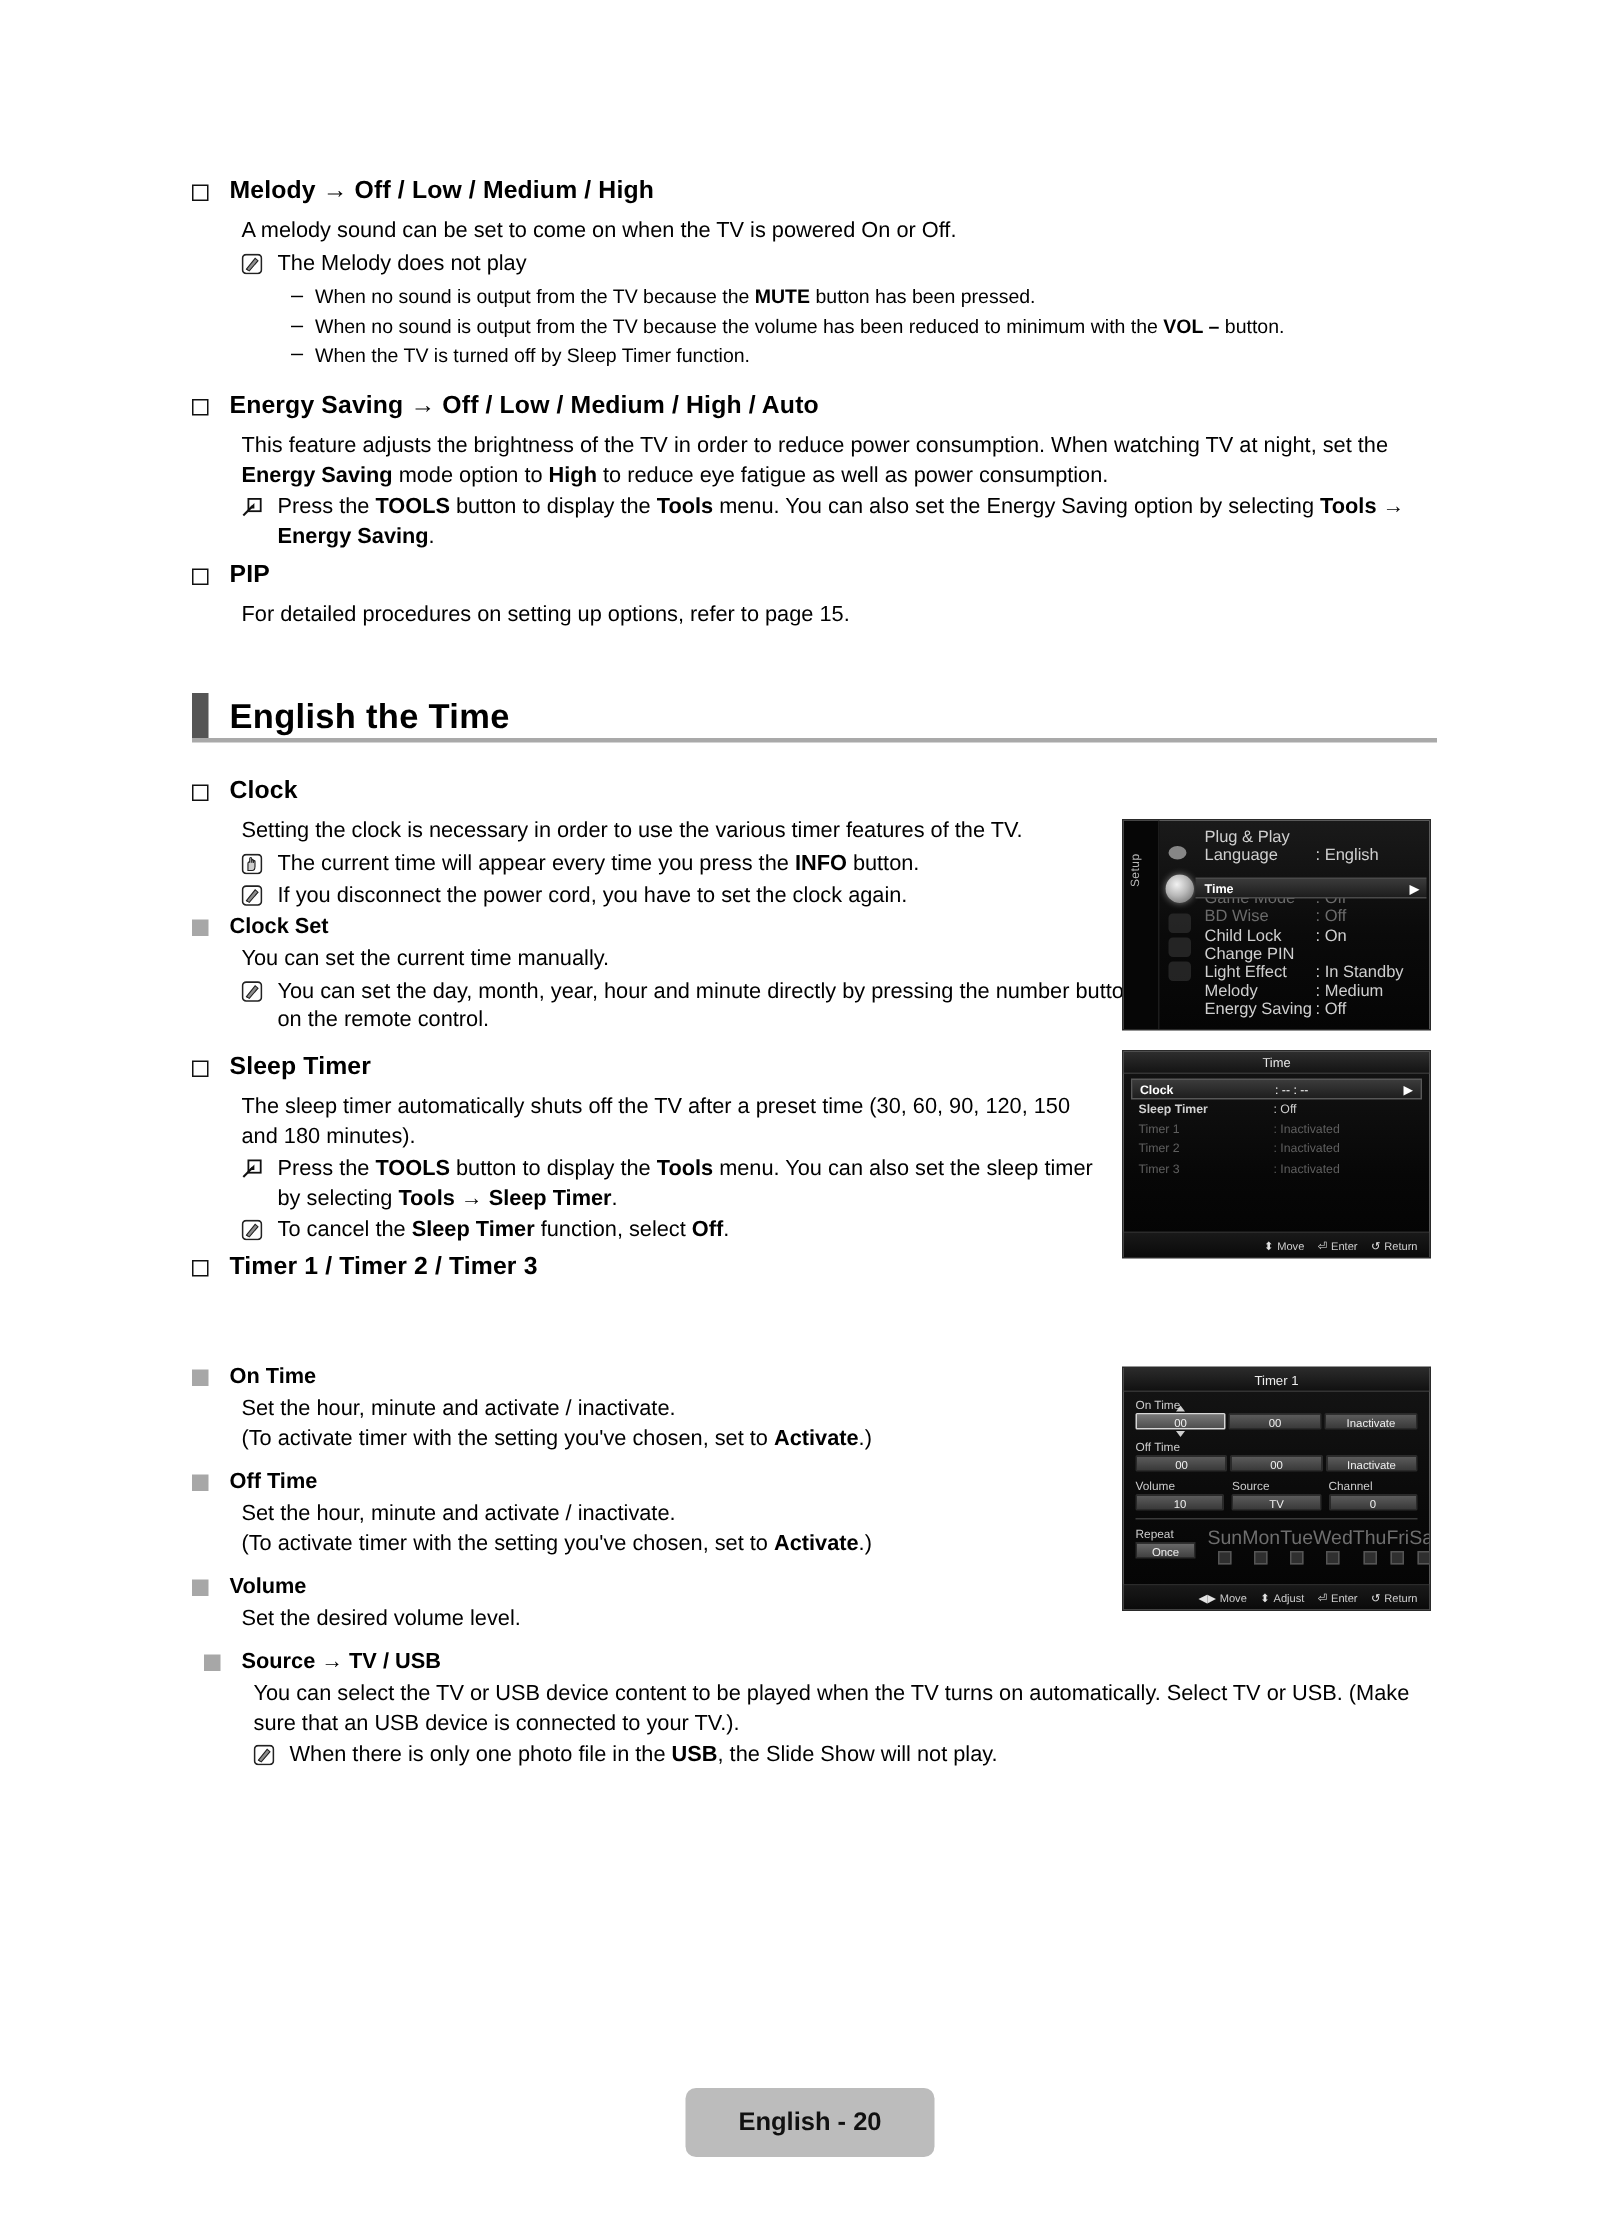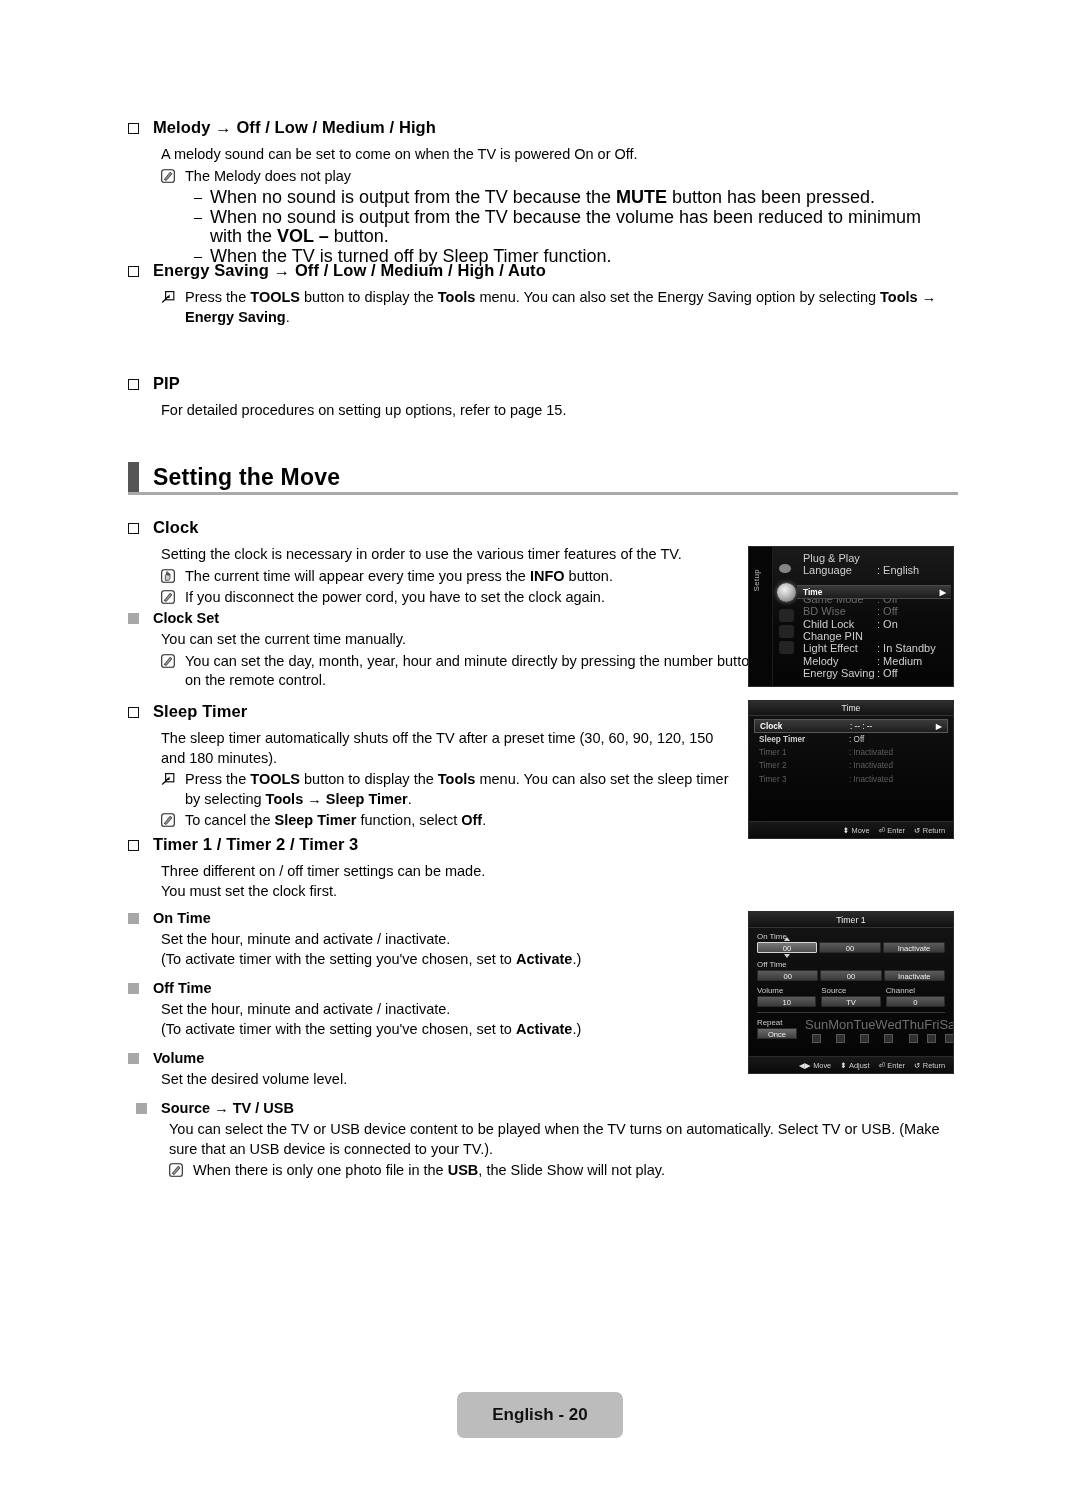--- a/index.html
+++ b/index.html
@@ -42,21 +42,21 @@
   .note .tx { font-size:14.5px; line-height:19.5px; }
 
   .icon-note, .icon-info, .icon-tools {
     display:inline-block; width:14px; height:14px; position:relative;
   }
   .icon-note svg, .icon-info svg, .icon-tools svg { display:block; }
 
   
   .dash-row { display:flex; align-items:flex-start; margin-left:33px; }
   .dash-row .dch { width:16px; flex:0 0 auto; font-size:14.5px; line-height:19.5px; }
-  .dash-row .dtx { font-size:18px; line-height:19.5px; }
+  .dash-row .dtx { font-size:13px; line-height:19.5px;text-align:center; }
 
   
   .bighead { position:absolute; display:flex; align-items:center; }
   .bighead .bar { width:11px; height:30px; background:#555; margin-right:14px; }
   .bighead .ttl { font-size:23px; font-weight:bold; letter-spacing:.2px; }
   .bighead-rule { position:absolute; height:3px; background:#a9a9a9; }
 
   
   .footer {
     position:absolute; left:457px; top:1392px;
@@ -236,20 +236,21 @@
       </div>
     </div>
   </div>
 
   <div class="sec" style="left:128px; top:261px; width:830px;">
     <div class="sec-head">
       <span class="bullet-open"></span>
       <span>Energy Saving → Off / Low / Medium / High / Auto</span>
     </div>
     <div class="indent" style="margin-top:8px;">
+      <div class="body-text">This feature adjusts the brightness of the TV in order to reduce power consumption. When watching TV at night, set the <b class="b">Energy Saving</b> mode option to <b class="b">High</b> to reduce eye fatigue as well as power consumption.</div>
       <div class="note">
         <span class="gl icon-tools">
           <svg width="14" height="14" viewBox="0 0 14 14">
             <rect x="4.6" y="1.6" width="8.2" height="8.2" fill="none" stroke="#111" stroke-width="1.2"></rect>
             <path d="M1.2 12.6 L7.6 6.2" stroke="#111" stroke-width="1.4"></path>
             <path d="M8.6 4.4 L8.6 8.0 L5.0 8.0 Z" fill="#111"></path>
           </svg>
         </span>
         <span class="tx">Press the <b class="b">TOOLS</b> button to display the <b class="b">Tools</b> menu. You can also set the Energy Saving option by selecting <b class="b">Tools → Energy Saving</b>.</span>
       </div>
@@ -259,21 +260,21 @@
   <div class="sec" style="left:128px; top:374px; width:830px;">
     <div class="sec-head">
       <span class="bullet-open"></span>
       <span>PIP</span>
     </div>
     <div class="indent body-text" style="margin-top:8px;">For detailed procedures on setting up options, refer to page 15.</div>
   </div>
 
   <div class="bighead" style="left:128px; top:462px;">
     <span class="bar"></span>
-    <span class="ttl">Setting the Move</span>
+    <span class="ttl">English the Time</span>
   </div>
   <div class="bighead-rule" style="left:128px; top:492px; width:830px;"></div>
 
   <div class="sec" style="left:128px; top:518px; width:600px;">
     <div class="sec-head">
       <span class="bullet-open"></span>
       <span>Clock</span>
     </div>
     <div class="indent" style="margin-top:8px;">
       <div class="body-text">Setting the clock is necessary in order to use the various timer features of the TV.</div>
@@ -346,24 +347,20 @@
         </span>
         <span class="tx">To cancel the <b class="b">Sleep Timer</b> function, select <b class="b">Off</b>.</span>
       </div>
     </div>
   </div>
 
   <div class="sec" style="left:128px; top:835px; width:610px;">
     <div class="sec-head">
       <span class="bullet-open"></span>
       <span>Timer 1 / Timer 2 / Timer 3</span>
-    </div>
-    <div class="indent" style="margin-top:8px;">
-      <div class="body-text">Three different on / off timer settings can be made.</div>
-      <div class="body-text">You must set the clock first.</div>
     </div>
   </div>
 
   <div class="sec" style="left:128px; top:910px; width:610px;">
     <div class="sub-head">
       <span class="bullet-filled" style="margin-top:3px;"></span>
       <span>On Time</span>
     </div>
     <div class="indent" style="margin-top:4px;">
       <div class="body-text">Set the hour, minute and activate / inactivate.</div>

